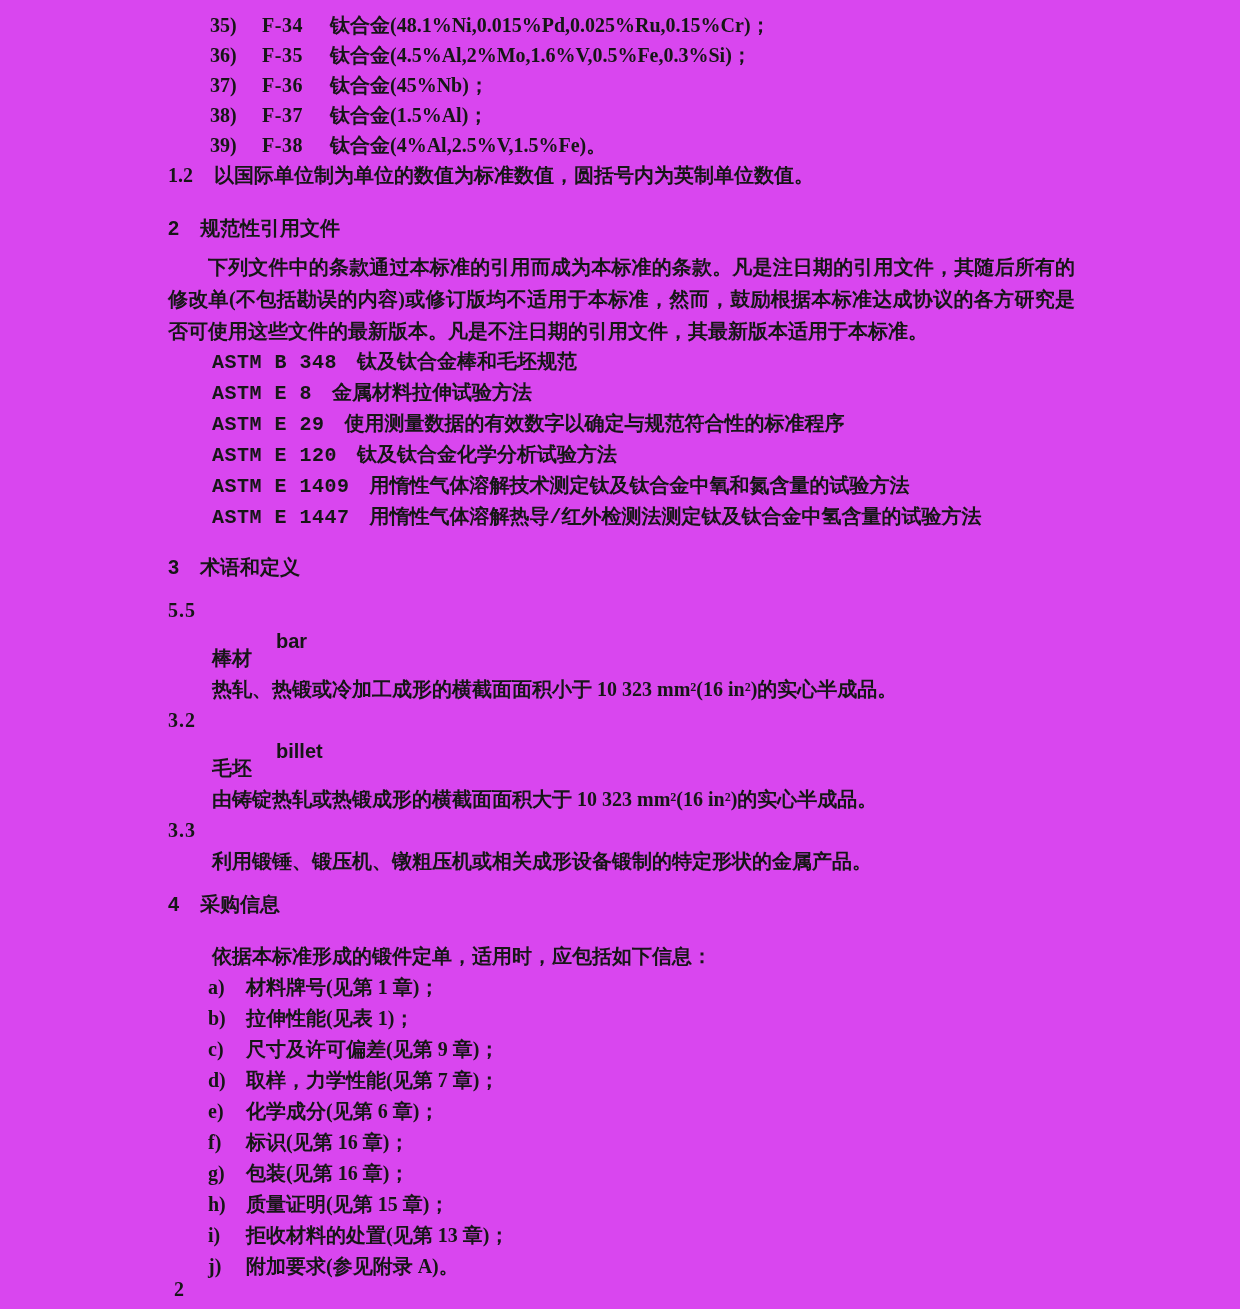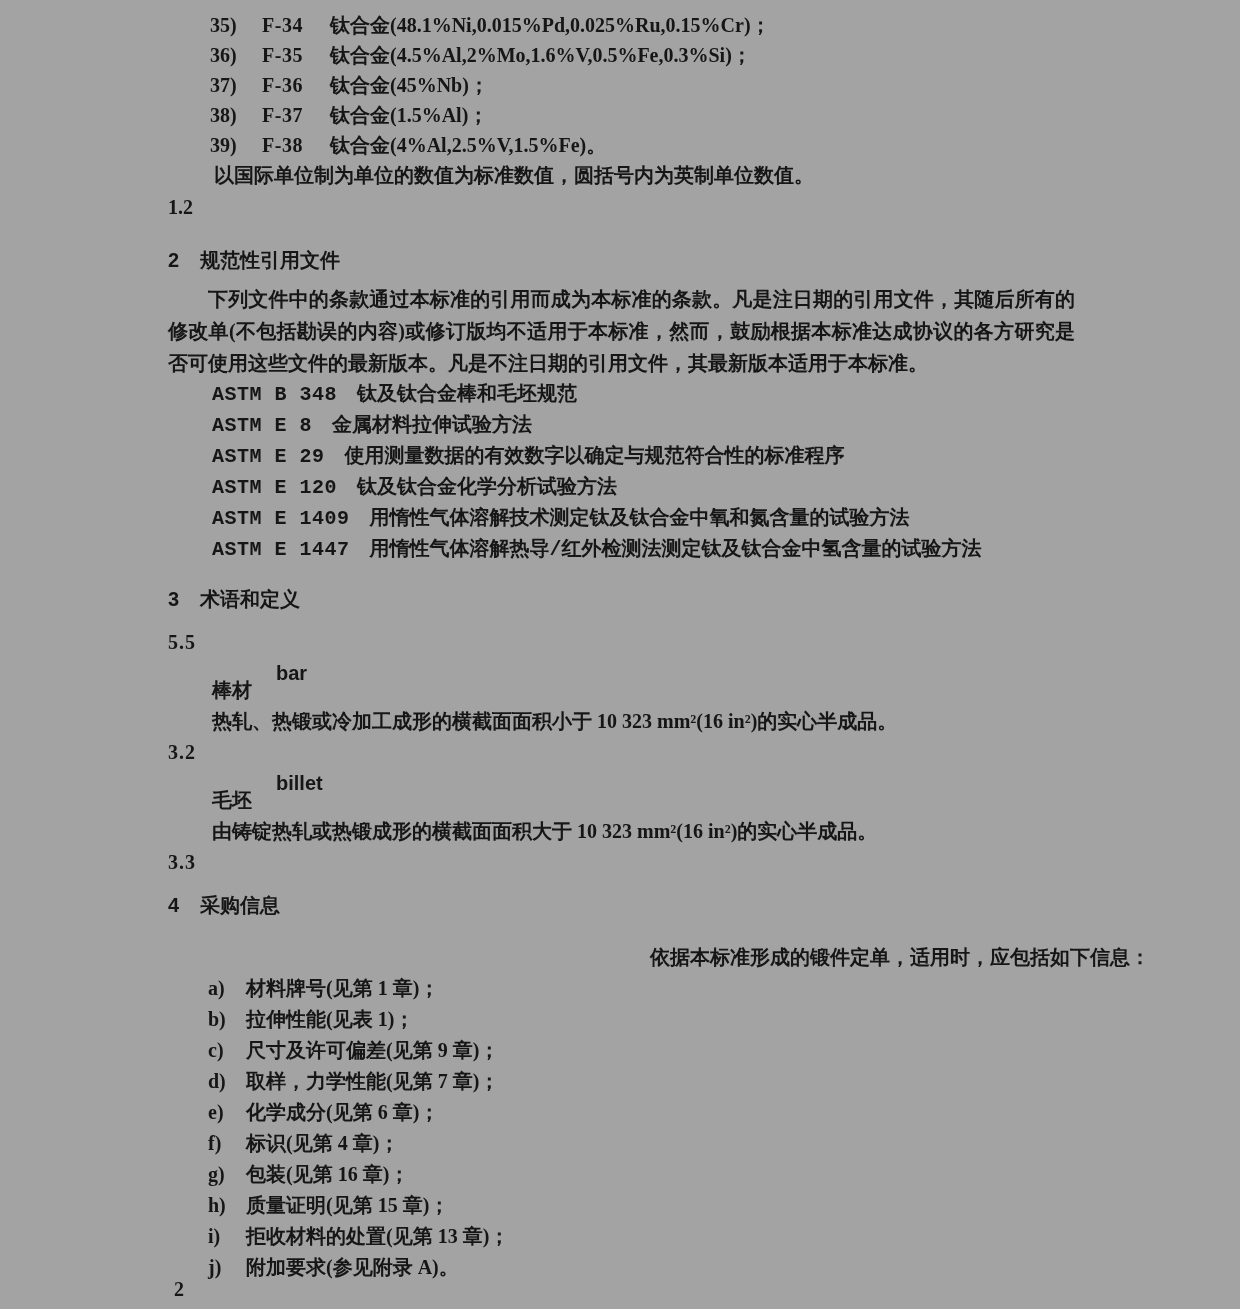--- a/index.html
+++ b/index.html
@@ -1,38 +1,38 @@
 <!DOCTYPE html>
 <html><head>
 <meta charset="utf-8">
 <style>
   * { margin: 0; padding: 0; box-sizing: border-box; }
   html, body { background: #ffffff; }
   .page {
     position: relative;
     width: 1240px;
     height: 1309px;
-    background: #a3a3a3;
+    background: #d946ef;
     color: #161616;
     font-family: "Liberation Serif", "DejaVu Serif", serif;
     font-size: 20px;
     font-weight: 600;
     padding: 10px 90px 0 168px;
     overflow: hidden;
   }
 
   
   .grade-row { display: flex; line-height: 30px; }
   .g-num   { width: 52px; margin-left: 42px; }
   .g-grade { width: 68px; letter-spacing: 0.5px; }
   .g-desc  { white-space: nowrap; }
 
   
   .clause-row { display: flex; line-height: 30px; }
-  .c-num { width: 46px; margin-top: 32px; }
+  .c-num { width: 46px; }
 
   
   .sec-heading {
     display: flex;
     margin-top: 23px;
     line-height: 30px;
     font-family: "Liberation Sans", "DejaVu Sans", sans-serif;
     font-weight: bold;
     font-size: 20px;
   }
@@ -57,21 +57,21 @@
   .term-line {
     display: flex; margin-left: 44px; line-height: 31px;
     font-family: "Liberation Sans", "DejaVu Sans", sans-serif;
     font-weight: bold;
   }
   .term-zh { margin-right: 24px; margin-top: 17px; }
   .term-def { margin-left: 44px; line-height: 31px; white-space: nowrap; }
 
   
   .sec4-heading { margin-top: 12px; }
-  .intro-para { margin-left: 44px; margin-top: 22px; line-height: 31px; text-align: right; }
+  .intro-para { margin-left: 44px; margin-top: 22px; line-height: 31px; }
   .pi-row { display: flex; margin-left: 40px; line-height: 31px; }
   .pi-letter { width: 38px; }
   .pi-text { white-space: nowrap; }
 
   
   .page-num {
     position: absolute;
     left: 174px;
     top: 1274px;
     line-height: 30px;
@@ -162,20 +162,21 @@
   <div class="term-def">热轧、热锻或冷加工成形的横截面面积小于 10 323 mm²(16 in²)的实心半成品。</div>
 
   <div class="term-clause">3.2</div>
   <div class="term-line">
     <span class="term-zh">毛坯</span>
     <span>billet</span>
   </div>
   <div class="term-def">由铸锭热轧或热锻成形的横截面面积大于 10 323 mm²(16 in²)的实心半成品。</div>
 
   <div class="term-clause">3.3</div>
+  <div class="term-def">利用锻锤、锻压机、镦粗压机或相关成形设备锻制的特定形状的金属产品。</div>
 
   <div class="sec-heading sec4-heading">
     <span class="h-num">4</span>
     <span>采购信息</span>
   </div>
 
   <p class="intro-para">依据本标准形成的锻件定单，适用时，应包括如下信息：</p>
 
   <div class="pi-list">
     <div class="pi-row">
@@ -193,21 +194,21 @@
     <div class="pi-row">
       <span class="pi-letter">d)</span>
       <span class="pi-text">取样，力学性能(见第 7 章)；</span>
     </div>
     <div class="pi-row">
       <span class="pi-letter">e)</span>
       <span class="pi-text">化学成分(见第 6 章)；</span>
     </div>
     <div class="pi-row">
       <span class="pi-letter">f)</span>
-      <span class="pi-text">标识(见第 4 章)；</span>
+      <span class="pi-text">标识(见第 16 章)；</span>
     </div>
     <div class="pi-row">
       <span class="pi-letter">g)</span>
       <span class="pi-text">包装(见第 16 章)；</span>
     </div>
     <div class="pi-row">
       <span class="pi-letter">h)</span>
       <span class="pi-text">质量证明(见第 15 章)；</span>
     </div>
     <div class="pi-row">

